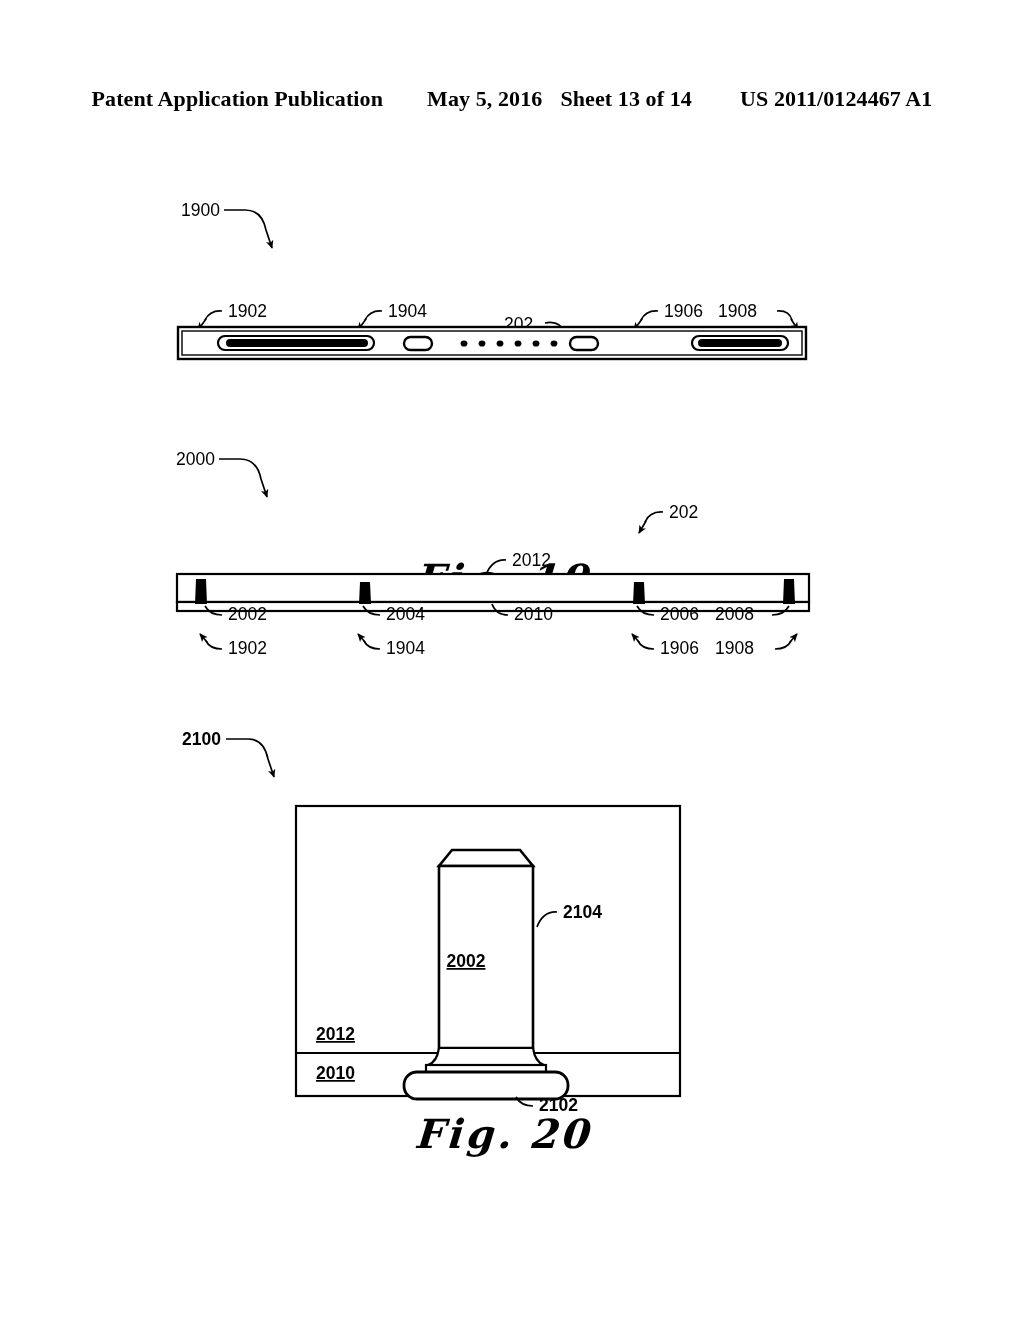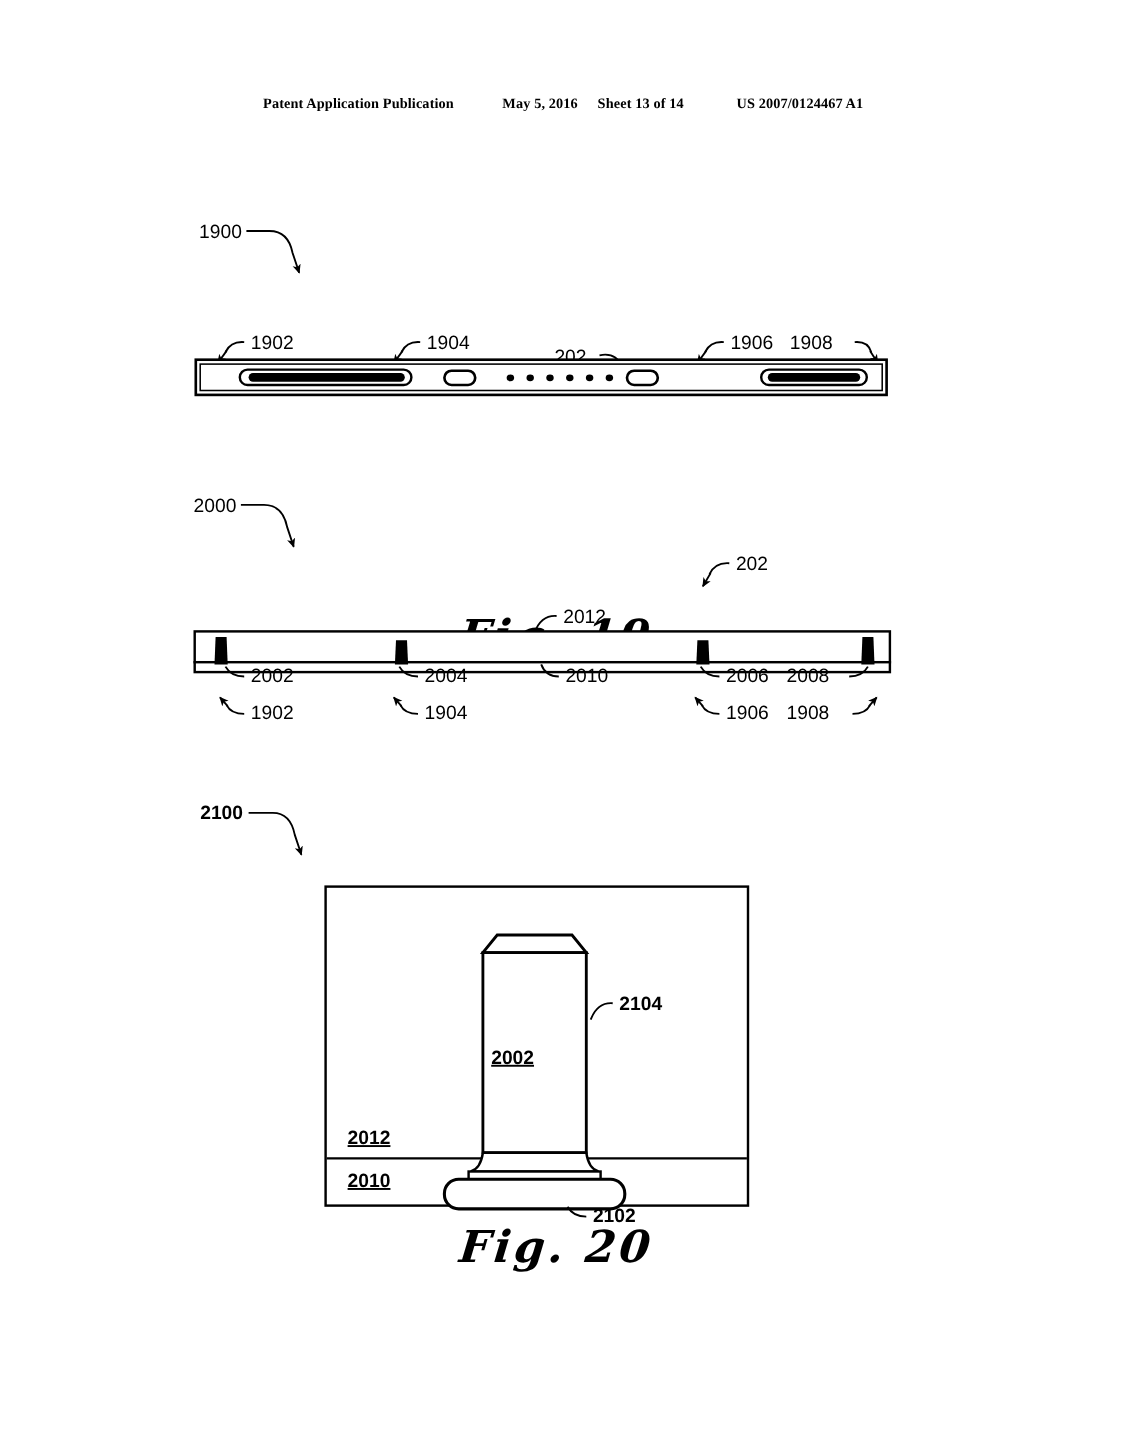--- a/index.html
+++ b/index.html
@@ -31,21 +31,21 @@
     top: 86px;
     left: 0;
     width: 1024px;
     height: 30px;
     display: flex;
     flex-direction: row;
     align-items: baseline;
     justify-content: center;
     font-family: "Liberation Serif", serif;
     font-weight: bold;
-    font-size: 13px;
+    font-size: 22px;
     letter-spacing: 0.1px;
     white-space: nowrap;
   }
   .hdr-pub   { margin-right: 44px; }
   .hdr-date  { margin-right: 18px; }
   .hdr-sheet { margin-right: 48px; }
   .hdr-num   { }
 
   
   .figure-block { position: absolute; }
@@ -81,21 +81,21 @@
 </style>
 </head>
 <body>
 
 <div id="page">
 
   <div class="page-header">
     <span class="hdr-pub">Patent Application Publication</span>
     <span class="hdr-date">May 5, 2016</span>
     <span class="hdr-sheet">Sheet 13 of 14</span>
-    <span class="hdr-num">US 2007/0124467 A1</span>
+    <span class="hdr-num">US 2011/0124467 A1</span>
   </div>
 
   <div class="figure-block" id="figure-19">
     <svg class="figure-svg" width="1024" height="270" viewBox="0 0 1024 270">
       <defs>
         <marker id="arrow19" markerWidth="9" markerHeight="9" refX="7.5" refY="4.2" orient="auto" markerUnits="userSpaceOnUse">
           <path d="M0,0.4 L8.4,4.2 L0,8 L2.2,4.2 Z" fill="#000"></path>
         </marker>
       </defs>
 

